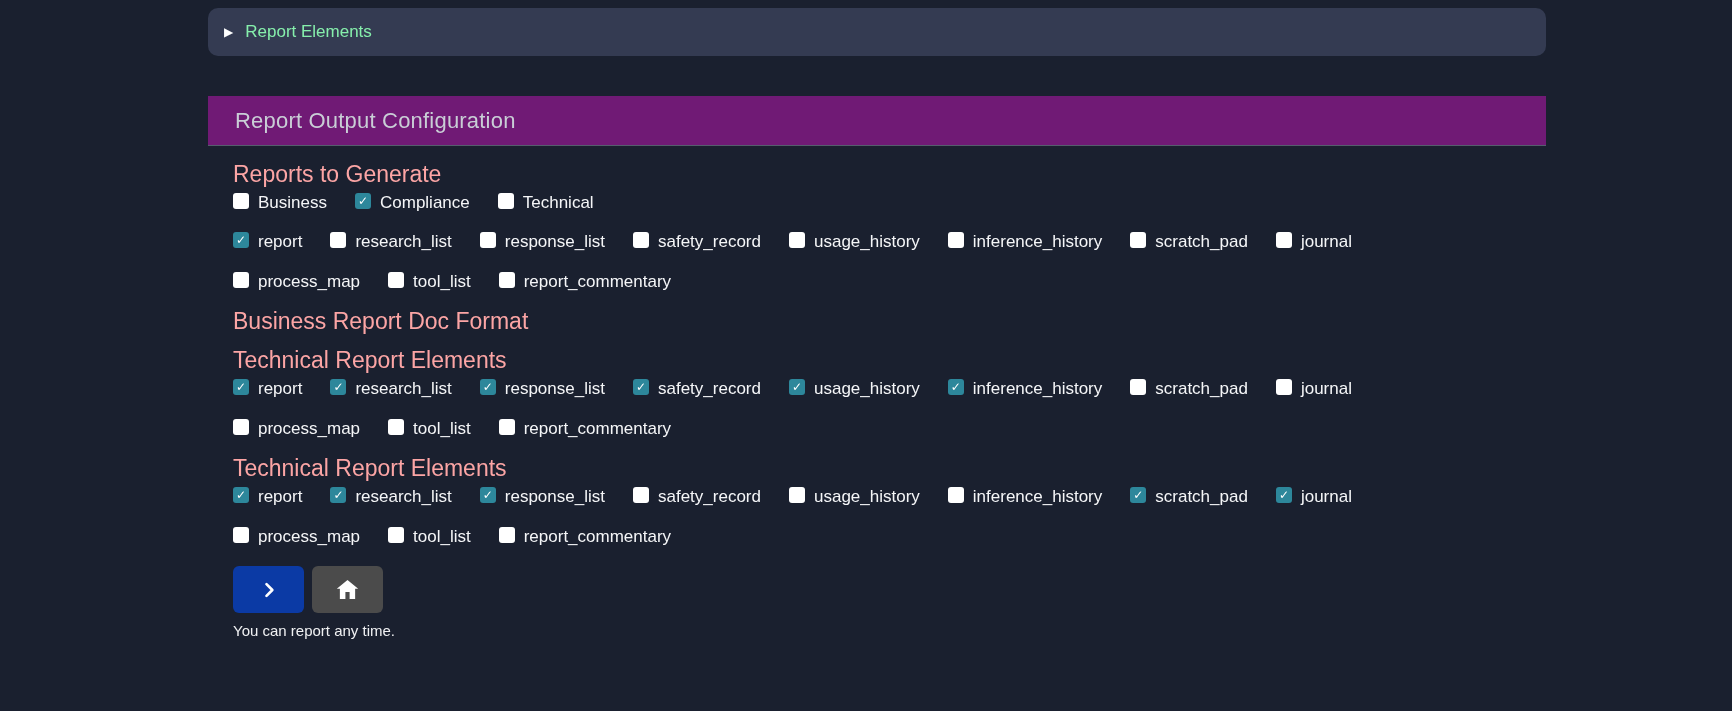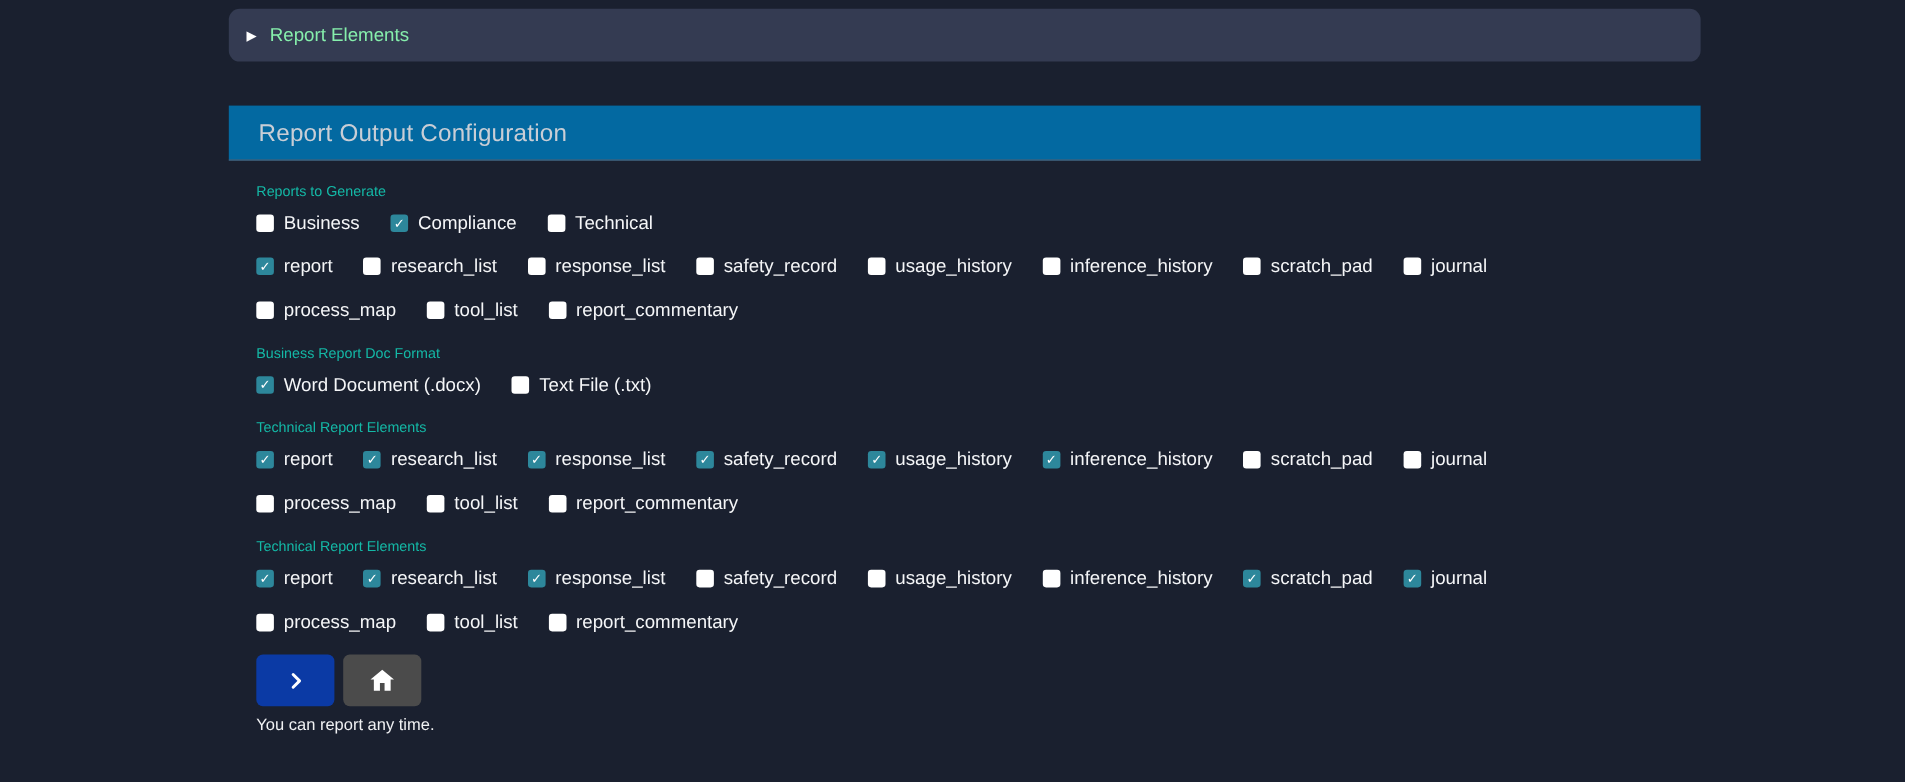--- a/index.html
+++ b/index.html
@@ -15,32 +15,32 @@
   .accordion-bar {
     margin-top:8px; height:48px; background:#343b52; border-radius:10px;
     display:flex; align-items:center; padding:0 16px; gap:12px; cursor:pointer;
   }
   .caret { font-size:12px; color:#ffffff; line-height:1; }
   .accordion-label { font-size:17px; color:#86efac; }
 
   
   .card { margin-top:40px; }
   .card-header {
-    height:50px; background:#0369a1; border-bottom:1px solid #555e6e;
+    height:50px; background:#701a75; border-bottom:1px solid #555e6e;
     display:flex; align-items:center; padding:0 27px;
   }
   .card-title { font-size:22px; color:#c9ced6; letter-spacing:.2px; }
   .card-body { padding:18px 25px 0 25px; }
 
   
   .group { margin-bottom:19px; }
-  .group-label { font-size:13px; color:#14b8a6; margin-bottom:9px; line-height:20px; }
+  .group-label { font-size:23px; color:#fca5a5; margin-bottom:9px; line-height:20px; }
   .opt-row { display:flex; flex-wrap:wrap; column-gap:28px; row-gap:10px; align-items:center; }
   .row-break { flex-basis:100%; height:0; }
-  .opt { display:inline-flex; align-items:center; gap:9px; font-size:17px; line-height:20px; cursor:pointer; }
+  .opt { display:inline-flex; gap:9px; font-size:17px; line-height:20px; cursor:pointer; }
   .cb {
     width:16px; height:16px; border-radius:3px; background:#ffffff; flex:0 0 auto;
     display:flex; align-items:center; justify-content:center;
   }
   .cb.checked { background:#2d879b; }
   .cb.checked::after { content:"✓"; color:#ffffff; font-size:12px; font-weight:bold; line-height:1; }
   .opt-label { color:#f5f6f8; }
 
   
   .actions { display:flex; gap:8px; margin-top:8px; }
@@ -129,30 +129,20 @@
                 <span class="opt-label">tool_list</span>
               </label>
               <label class="opt">
                 <span class="cb"></span>
                 <span class="opt-label">report_commentary</span>
               </label>
             </div>
           </div>
           <div class="group">
             <div class="group-label">Business Report Doc Format</div>
-            <div class="opt-row">
-              <label class="opt">
-                <span class="cb checked"></span>
-                <span class="opt-label">Word Document (.docx)</span>
-              </label>
-              <label class="opt">
-                <span class="cb"></span>
-                <span class="opt-label">Text File (.txt)</span>
-              </label>
-            </div>
           </div>
           <div class="group">
             <div class="group-label">Technical Report Elements</div>
             <div class="opt-row">
               <label class="opt">
                 <span class="cb checked"></span>
                 <span class="opt-label">report</span>
               </label>
               <label class="opt">
                 <span class="cb checked"></span>

